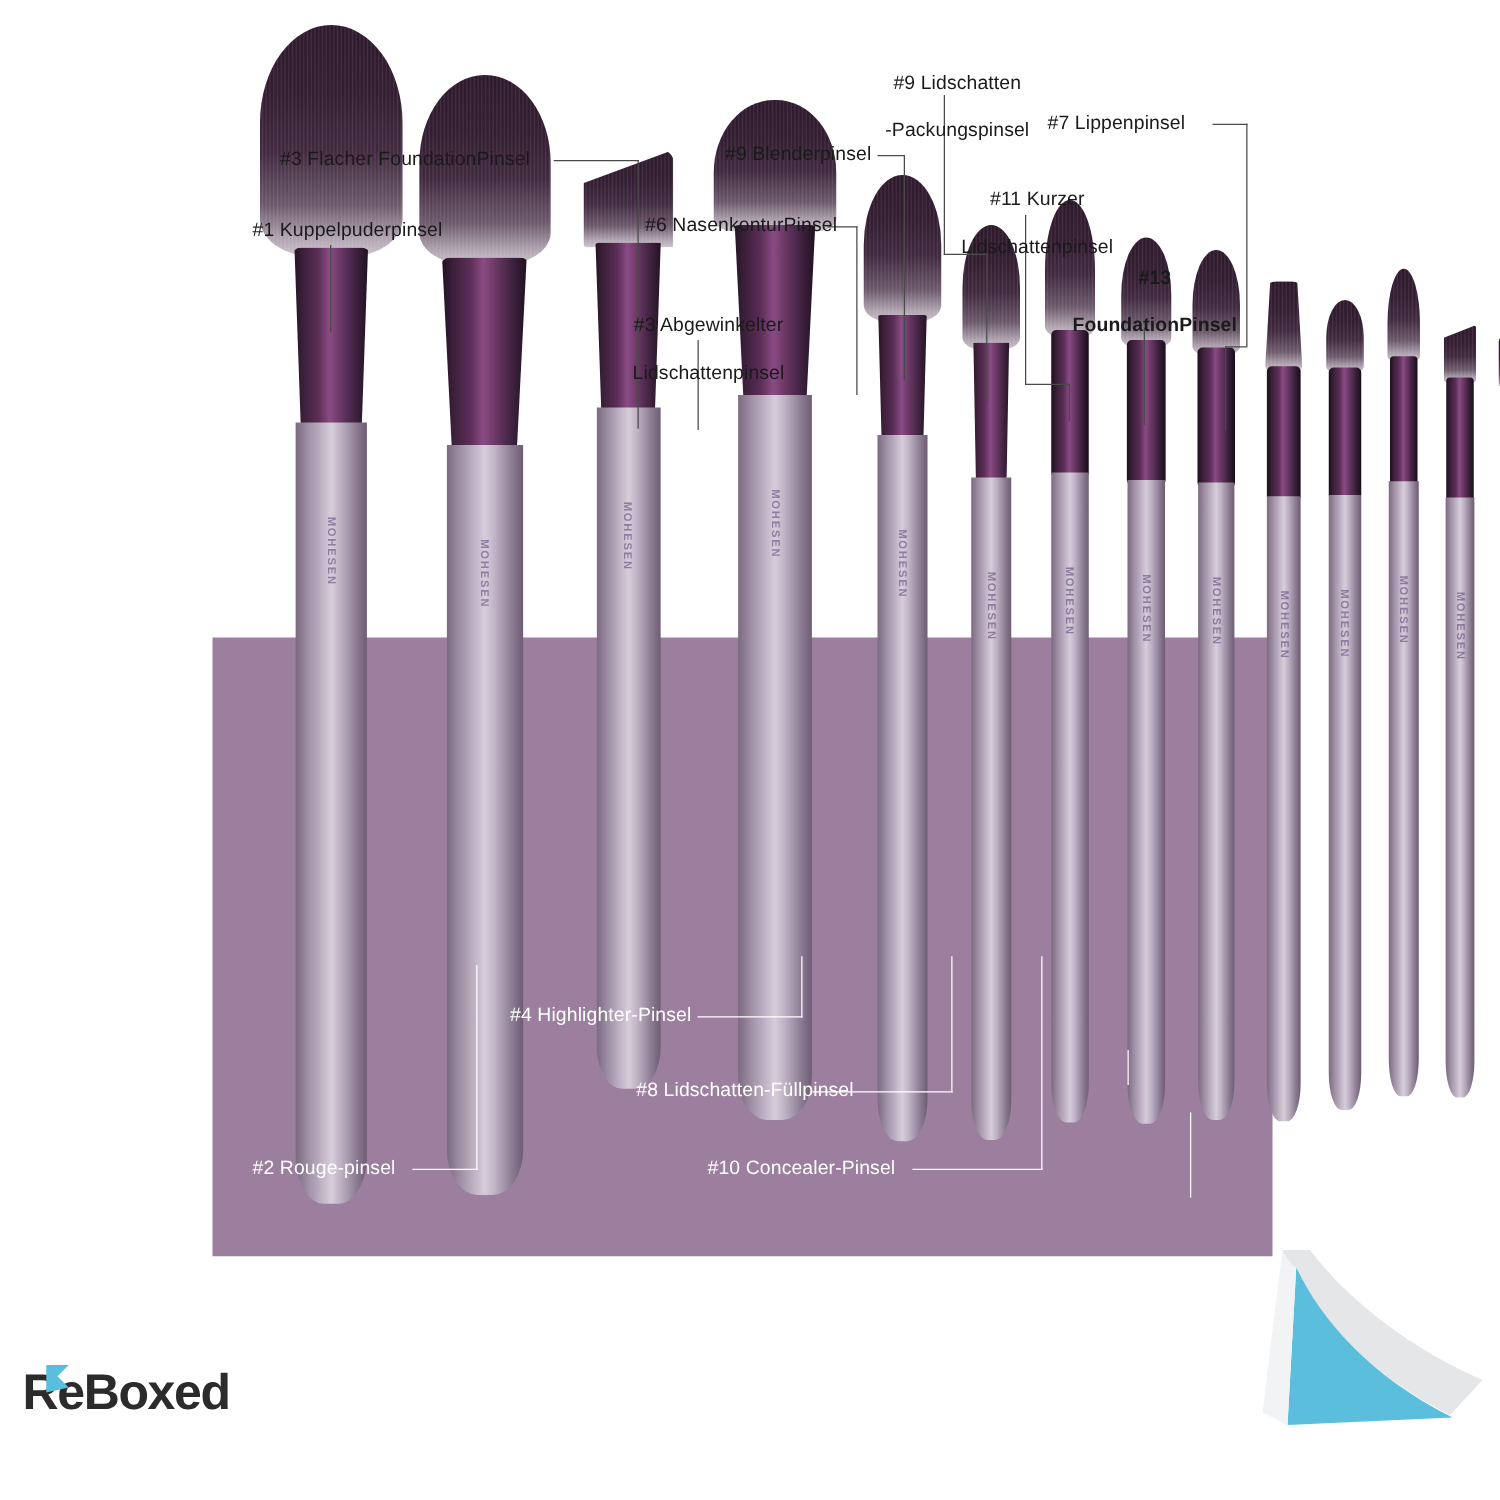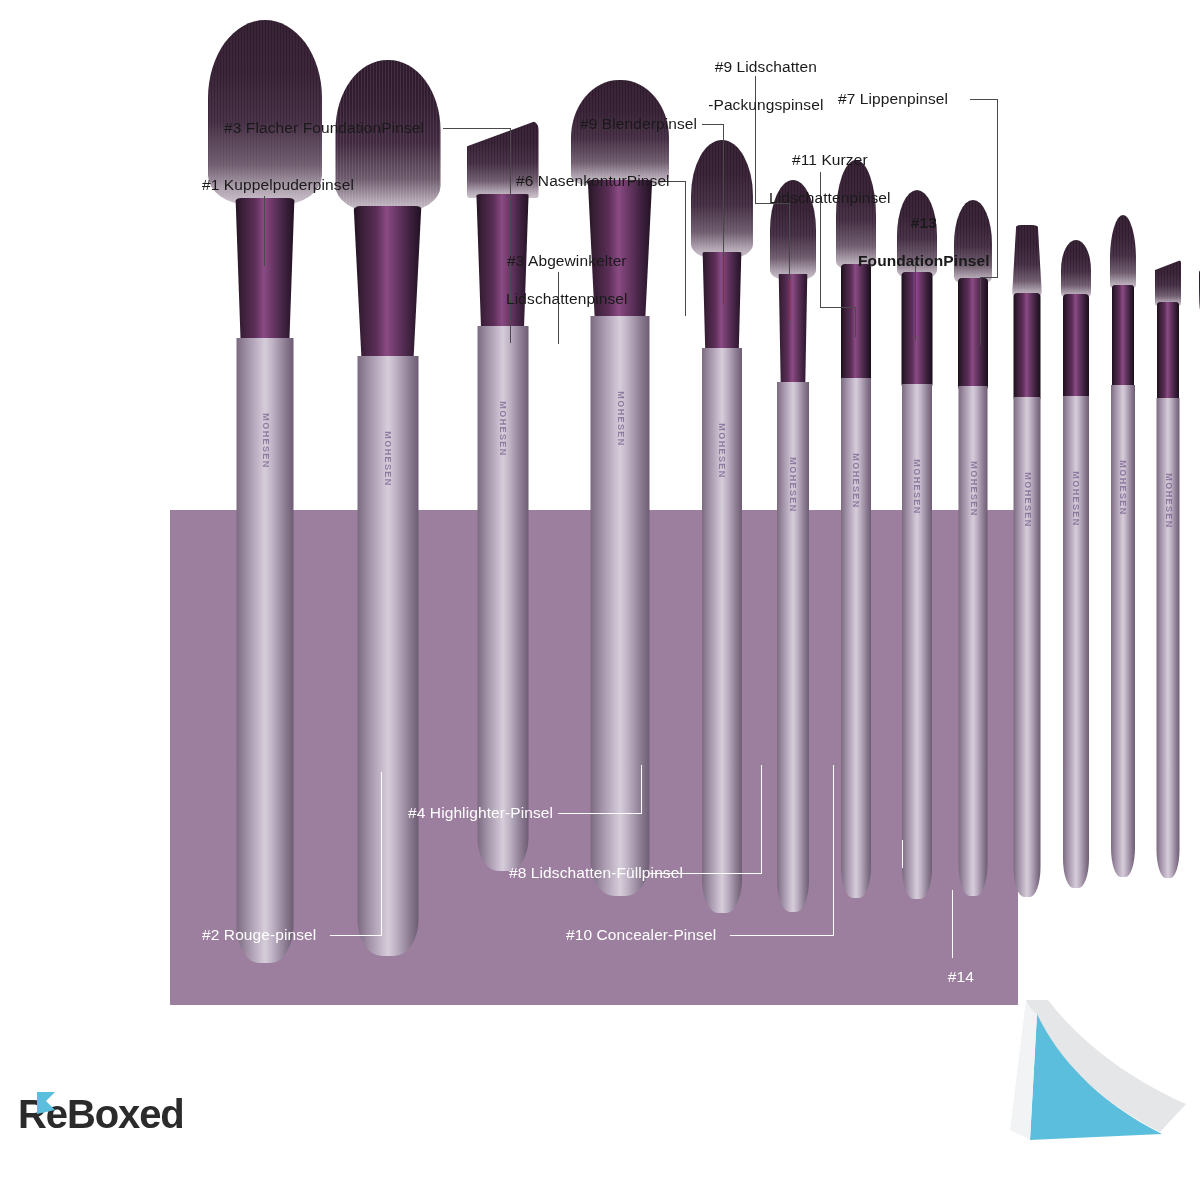--- a/index.html
+++ b/index.html
@@ -294,24 +294,20 @@
 
   <div class="lbl white" style="left:202px; top:925px;">#2 Rouge-pinsel</div>
 
   <div class="lbl white" style="left:408px; top:803px;">#4 Highlighter-Pinsel</div>
 
   <div class="lbl white" style="left:470px; top:863px;margin-left:39px;">#8 Lidschatten-Füllpinsel</div>
 
   <div class="lbl white" style="left:566px; top:925px;">#10 Concealer-Pinsel</div>
 
 
-  <div class="lbl white ctr" style="left:840px; top:948px; width:224px;">
-    <span>#14</span><br>
-    <span>Detailkonturenpinsel</span>
-  </div>
 
   <div class="ribbon">
     <svg width="200" height="140" viewBox="0 0 200 140" xmlns="http://www.w3.org/2000/svg">
       <path d="M36,0 C58,46 98,96 170,132 L196,104 C128,74 82,32 58,0 Z" fill="#e4e6e8"></path>
       <path d="M47,14 C66,54 104,100 172,134 L40,140 Z" fill="#5bbedd"></path>
       <path d="M36,0 C40,8 43,12 47,14 L40,140 L20,130 Z" fill="#f2f3f4"></path>
     </svg>
   </div>
 
   <div class="logo">

